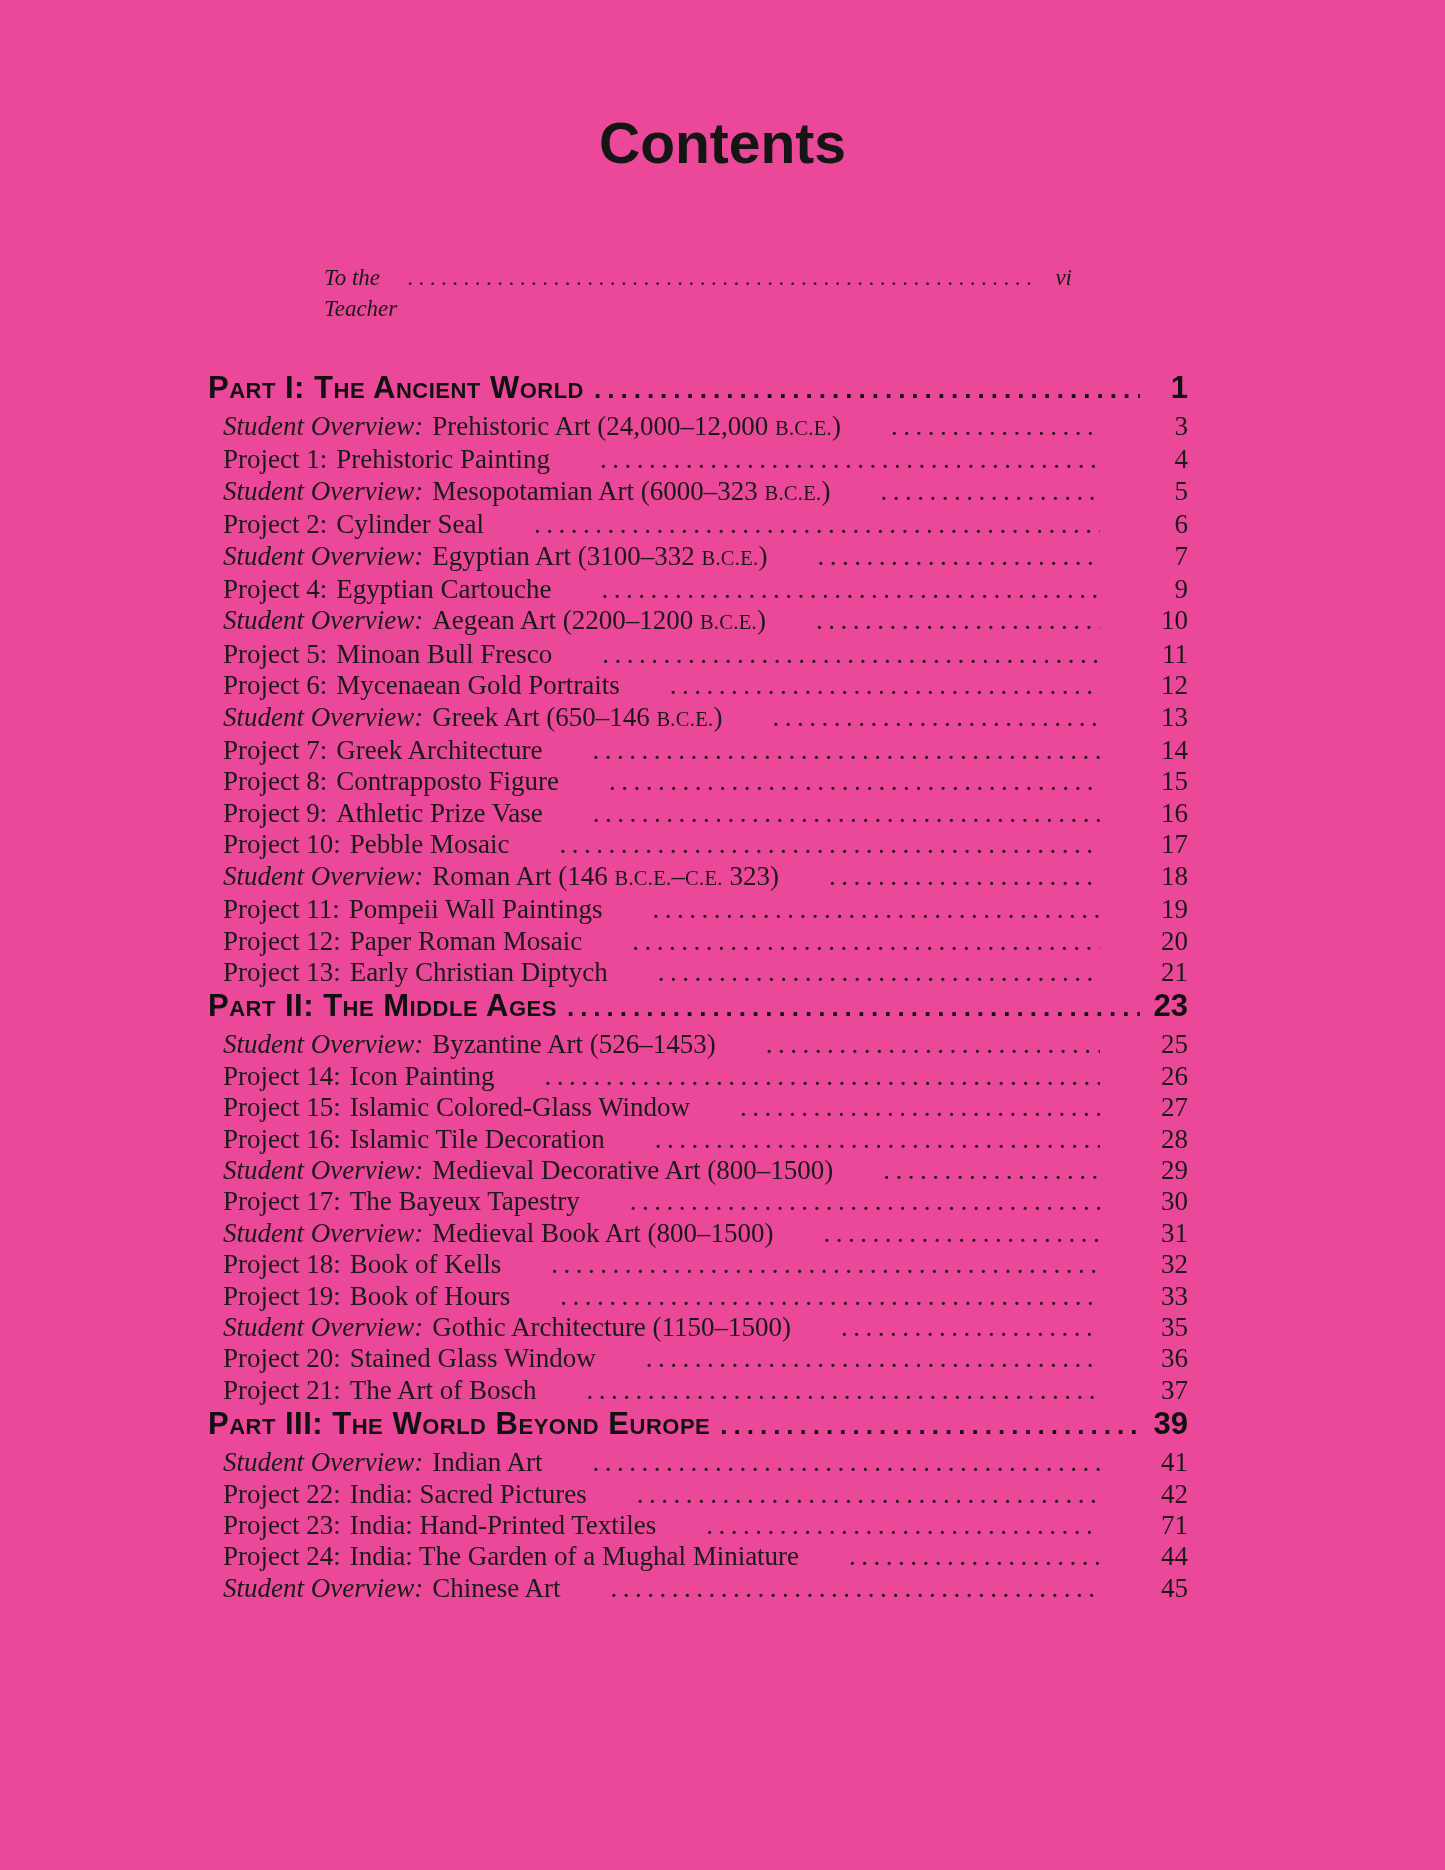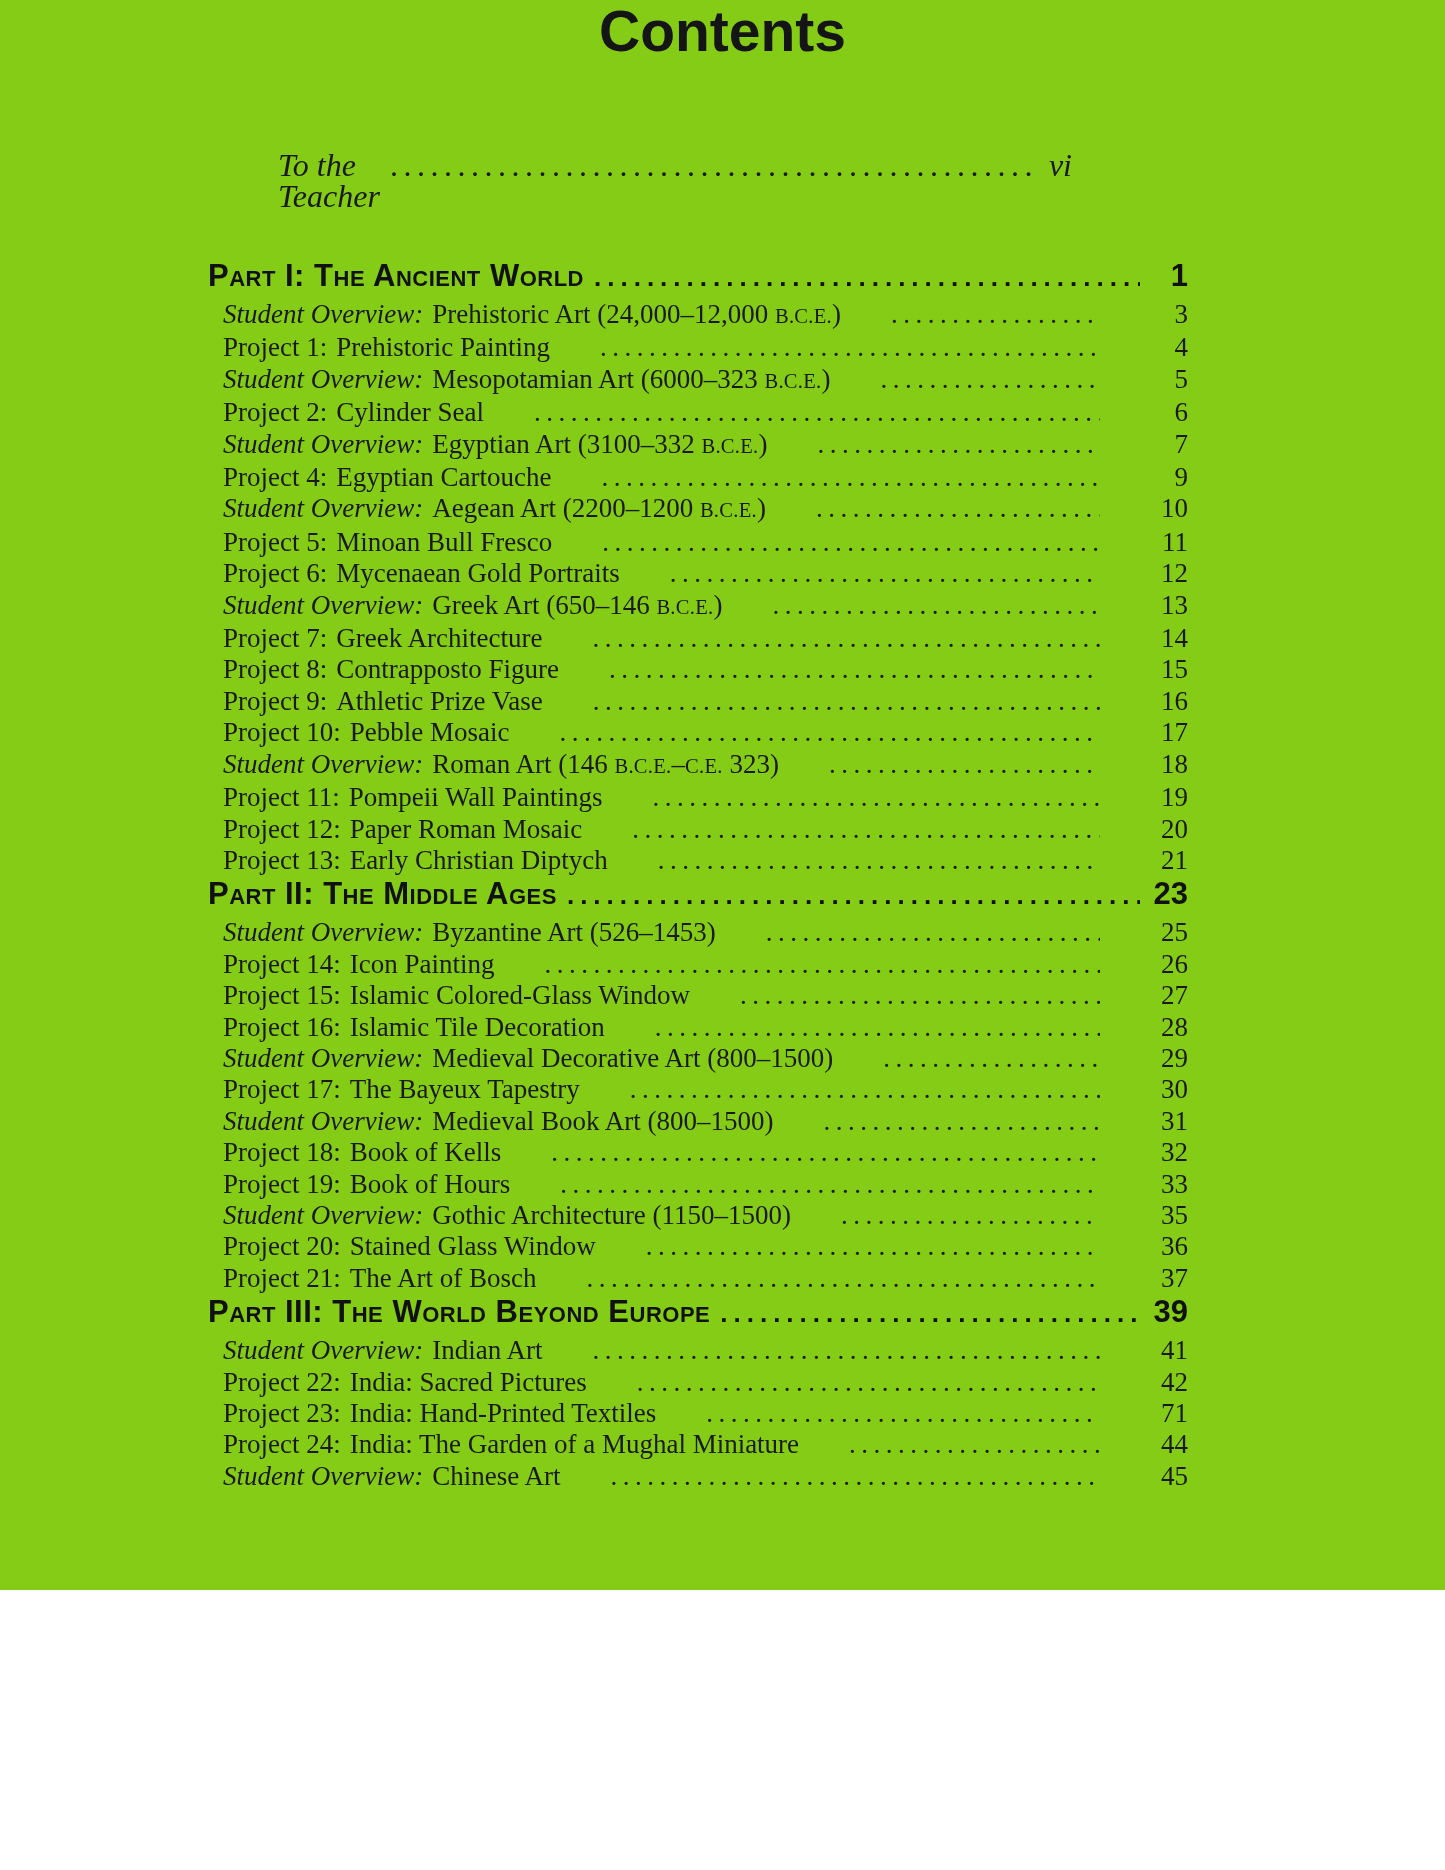--- a/index.html
+++ b/index.html
@@ -3,24 +3,25 @@
 <meta charset="utf-8">
 <style>
   html, body {
     margin: 0;
     padding: 0;
     background: #ffffff;
   }
   .page {
     position: relative;
     width: 1445px;
-    height: 1590px;
-    background: #84cc16;
+    height: 1870px;
+    background: #ec4899;
     color: #1a1a1a;
     box-sizing: border-box;
+    padding-top: 112px;
     overflow: hidden;
   }
   h1.doc-title {
     margin: 0;
     font-family: "Liberation Sans", sans-serif;
     font-weight: 700;
     font-size: 57px;
     line-height: 62px;
     text-align: center;
     letter-spacing: 0px;
@@ -42,24 +43,24 @@
     white-space: nowrap;
     min-width: 18px;
     margin: 0 2px 0 10px;
   }
   .dots::after {
     content: "..........................................................................................................................................";
     letter-spacing: 5.5px;
   }
   
   .frontmatter {
-    margin-left: 70px;
+    margin-left: 116px;
     margin-right: 116px;
     line-height: 31px;
-    font-size: 32px;
+    font-size: 23px;
   }
   .ital { font-style: italic; }
   .fm-page {
     flex: 0 0 auto;
     text-align: center;
     padding-left: 14px;
   }
   
   .toc-section { }
   .toc-section:first-child { margin-top: 46px; }

